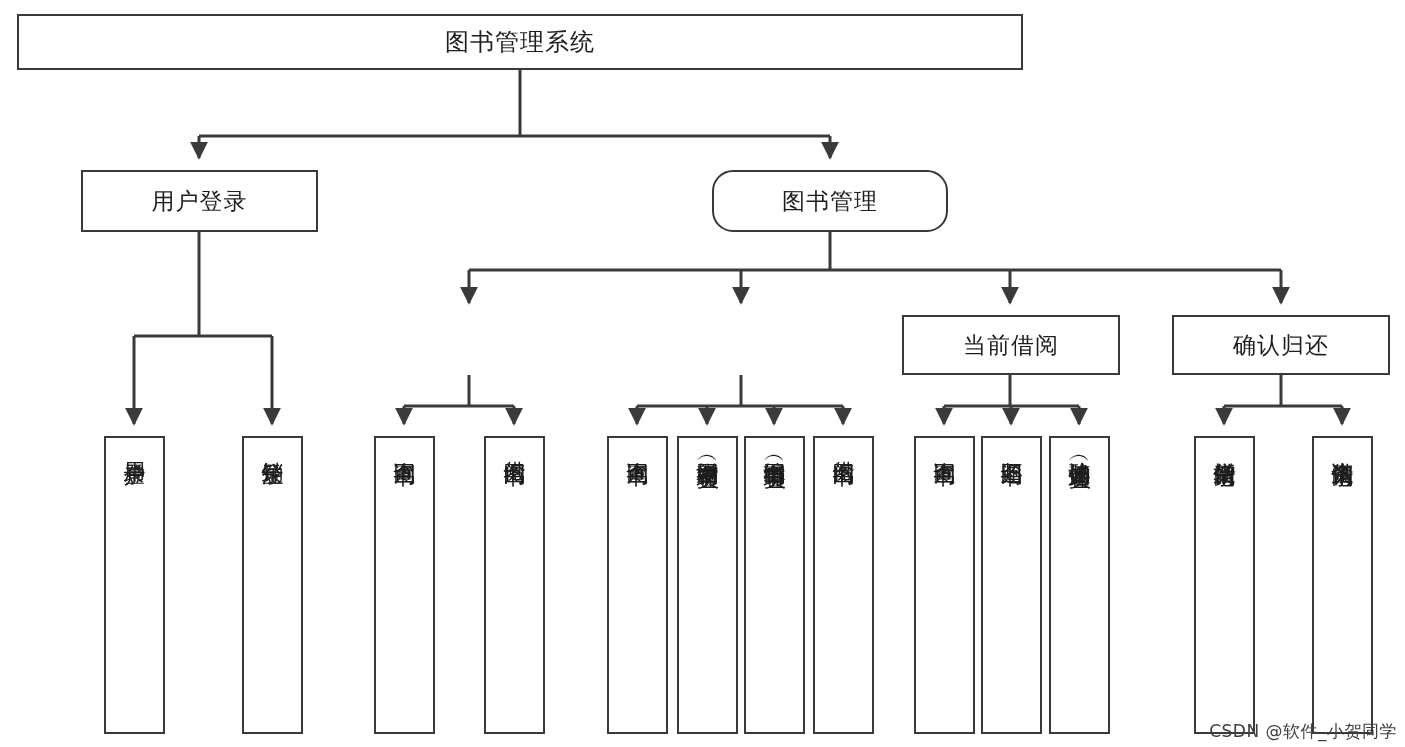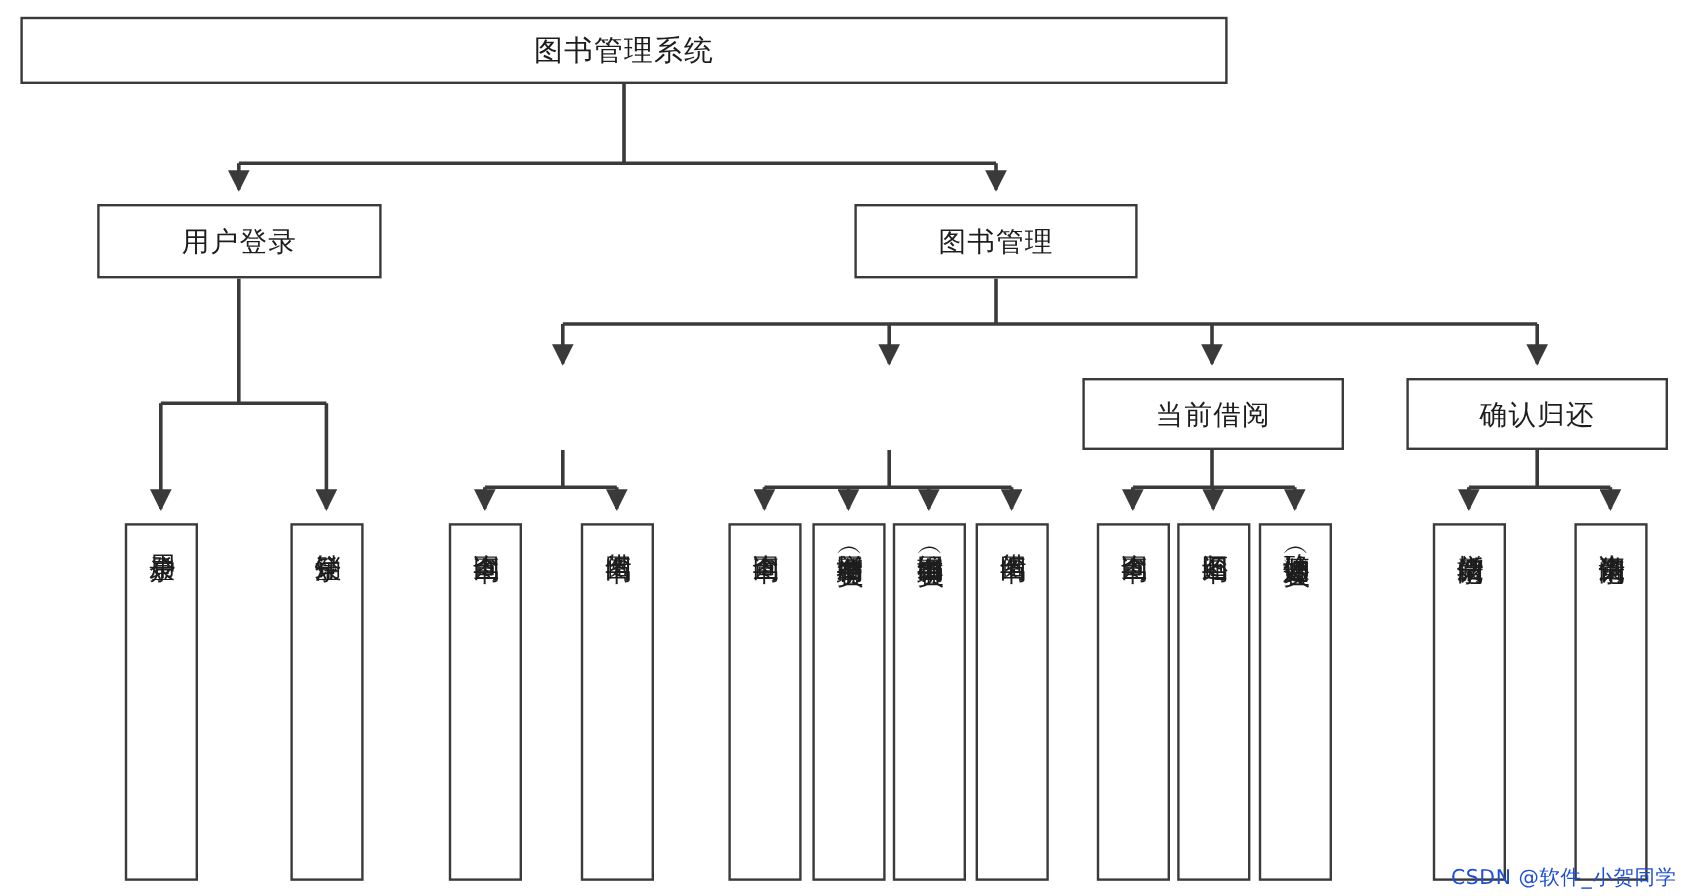--- a/index.html
+++ b/index.html
@@ -60,21 +60,21 @@
   }
   .htext {
     white-space: nowrap;
     letter-spacing: 1px;
   }
   #watermark {
     position: absolute;
     right: 8px;
     bottom: 4px;
     font-size: 17px;
-    color: #1d4ed8;
+    color: #404040;
     letter-spacing: 0.5px;
     white-space: nowrap;
     z-index: 3;
   }
 </style>
 </head>
 <body>
 
 <div id="canvas">
 
@@ -128,21 +128,21 @@
     </g>
   </svg>
 
   <div class="node root" style="left:17px; top:14px; width:1006px; height:56px;">
     <span class="htext">图书管理系统</span>
   </div>
 
   <div class="node level2" style="left:81px; top:170px; width:237px; height:62px;">
     <span class="htext">用户登录</span>
   </div>
-  <div class="node level2" style="left:712px; top:170px; width:236px; height:62px;">
+  <div class="node level2" style="left:712px; top:170px; width:236px; height:62px;border-radius:21px;">
     <span class="htext">图书管理</span>
   </div>
 
   <div class="node level3" style="left:902px; top:315px; width:218px; height:60px;">
     <span class="htext">当前借阅</span>
   </div>
   <div class="node level3" style="left:1172px; top:315px; width:218px; height:60px;">
     <span class="htext">确认归还</span>
   </div>
 

